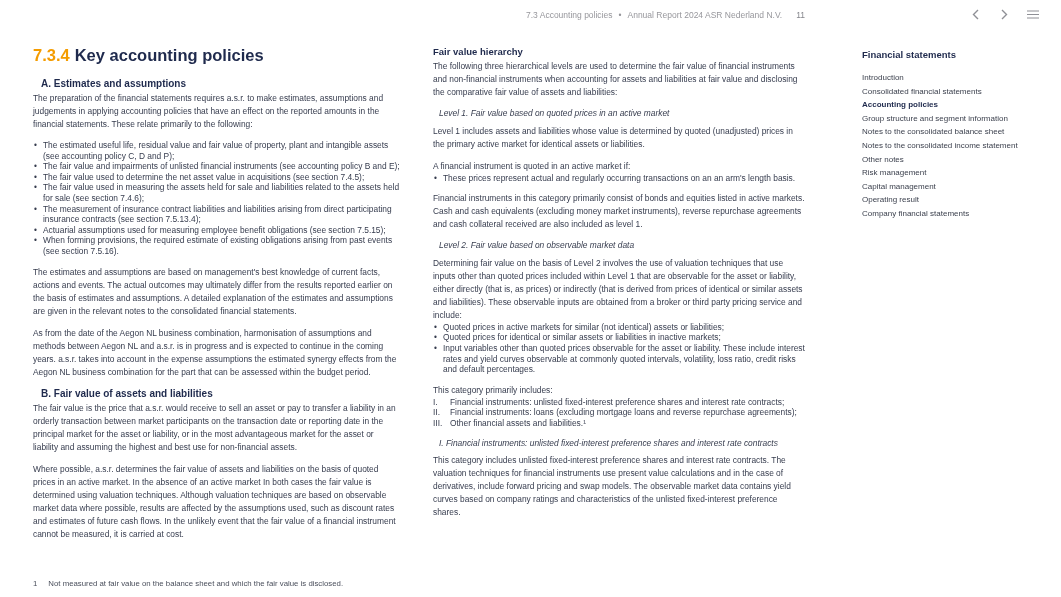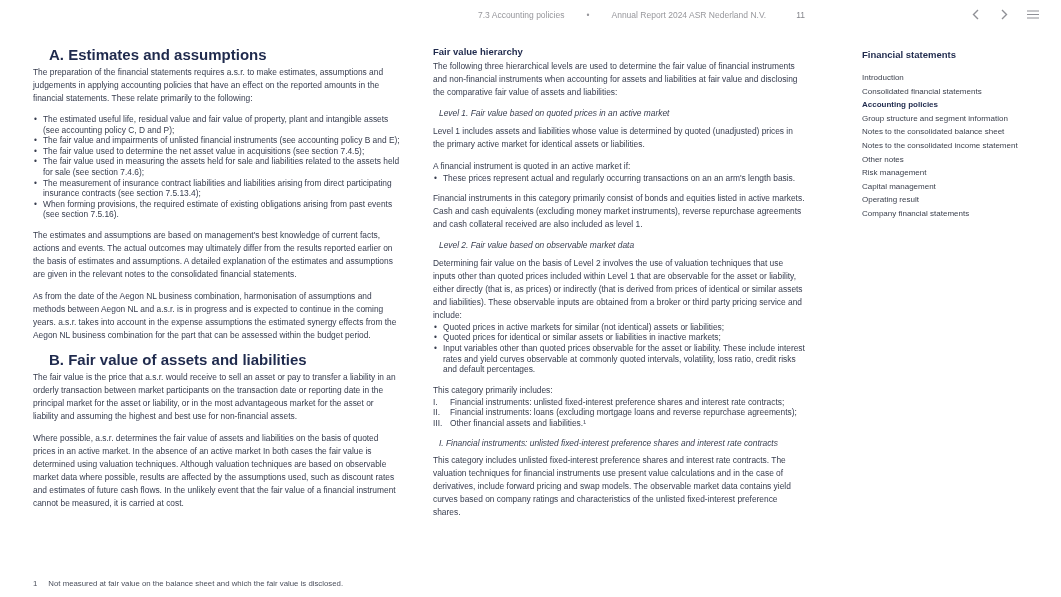--- a/index.html
+++ b/index.html
@@ -4,34 +4,34 @@
 <style>
   html,body{margin:0;padding:0;}
   body{
     width:1061px;height:597px;background:#ffffff;overflow:hidden;position:relative;
     font-family:"Liberation Sans",sans-serif;color:#363C4E;
     -webkit-font-smoothing:antialiased;
   }
   
   .topbar-text{
     position:absolute;top:10px;right:256px;font-size:8.5px;color:#97979C;
-    display:flex;gap:22px;align-items:baseline;white-space:nowrap;
+    display:flex;gap:6px;align-items:baseline;white-space:nowrap;
   }
   .topbar-text .pagenum{margin-left:8px;color:#85868C;}
   .topbar-icons{position:absolute;top:8px;right:21px;display:flex;gap:15px;align-items:center;}
   .icon-btn{width:14px;height:13px;display:flex;align-items:center;justify-content:center;cursor:pointer;}
   
   .content{position:absolute;top:46px;left:33px;right:21px;bottom:24px;display:flex;}
   .col-left{width:368px;flex:none;}
   .col-mid{width:372px;flex:none;margin-left:32px;}
   .sidebar{width:178px;flex:none;margin-left:auto;}
   
   .doc-title{font-size:16.5px;font-weight:bold;color:#1F2A4D;margin:0 0 13px 0;}
   .doc-title .num{color:#F49C00;margin-right:5px;}
-  h2.sec{font-size:15px;font-weight:bold;color:#1F2A4D;margin:0 0 3px 16px;}
+  h2.sec{font-size:10px;font-weight:bold;color:#1F2A4D;margin:0 0 3px 8px;}
   h3.subhead{font-size:9.5px;font-weight:bold;color:#1F2A4D;margin:0 0 3px 0;}
   p.body{font-size:8.4px;line-height:13px;margin:0 0 9px 0;}
   ul.dots{list-style:none;margin:0 0 9px 0;padding:0;}
   ul.dots li{position:relative;padding-left:10px;font-size:8.4px;line-height:10.6px;}
   ul.dots li::before{content:"\2022";position:absolute;left:1px;top:0;}
   .levelhead{font-size:8.4px;line-height:10.6px;font-style:italic;margin:6px;}
   .block{margin:0;}
   .roman{margin:0 0 9px 0;}
   .roman .row{display:flex;font-size:8.4px;line-height:10.6px;}
   .roman .marker{width:17px;flex:none;}
@@ -71,30 +71,34 @@
     <span class="icon-btn">
       <svg width="12" height="9" viewBox="0 0 12 9">
           <path d="M0 1h12M0 4.5h12M0 8h12" stroke="#8F9096" stroke-width="1.2" fill="none"></path>
         </svg>
     </span>
   </div>
 
   <div class="content">
 
     <section class="col-left">
+      <h1 class="doc-title">
+        <span class="num">7.3.4</span><span>Key accounting policies</span>
+      </h1>
 
       <h2 class="sec">A. Estimates and assumptions</h2>
       <p class="body">The preparation of the financial statements requires a.s.r. to make estimates, assumptions and judgements in applying accounting policies that have an effect on the reported amounts in the financial statements. These relate primarily to the following:</p>
 
       <ul class="dots">
         <li>The estimated useful life, residual value and fair value of property, plant and intangible assets (see accounting policy C, D and P);</li>
         <li>The fair value and impairments of unlisted financial instruments (see accounting policy B and E);</li>
         <li>The fair value used to determine the net asset value in acquisitions (see section 7.4.5);</li>
         <li>The fair value used in measuring the assets held for sale and liabilities related to the assets held for sale (see section 7.4.6);</li>
         <li>The measurement of insurance contract liabilities and liabilities arising from direct participating insurance contracts (see section 7.5.13.4);</li>
+        <li>Actuarial assumptions used for measuring employee benefit obligations (see section 7.5.15);</li>
         <li>When forming provisions, the required estimate of existing obligations arising from past events (see section 7.5.16).</li>
       </ul>
 
       <p class="body">The estimates and assumptions are based on management's best knowledge of current facts, actions and events. The actual outcomes may ultimately differ from the results reported earlier on the basis of estimates and assumptions. A detailed explanation of the estimates and assumptions are given in the relevant notes to the consolidated financial statements.</p>
       <p class="body">As from the date of the Aegon NL business combination, harmonisation of assumptions and methods between Aegon NL and a.s.r. is in progress and is expected to continue in the coming years. a.s.r. takes into account in the expense assumptions the estimated synergy effects from the Aegon NL business combination for the part that can be assessed within the budget period.</p>
 
       <h2 class="sec">B. Fair value of assets and liabilities</h2>
       <p class="body">The fair value is the price that a.s.r. would receive to sell an asset or pay to transfer a liability in an orderly transaction between market participants on the transaction date or reporting date in the principal market for the asset or liability, or in the most advantageous market for the asset or liability and assuming the highest and best use for non-financial assets.</p>
       <p class="body">Where possible, a.s.r. determines the fair value of assets and liabilities on the basis of quoted prices in an active market. In the absence of an active market In both cases the fair value is determined using valuation techniques. Although valuation techniques are based on observable market data where possible, results are affected by the assumptions used, such as discount rates and estimates of future cash flows. In the unlikely event that the fair value of a financial instrument cannot be measured, it is carried at cost.</p>
     </section>

